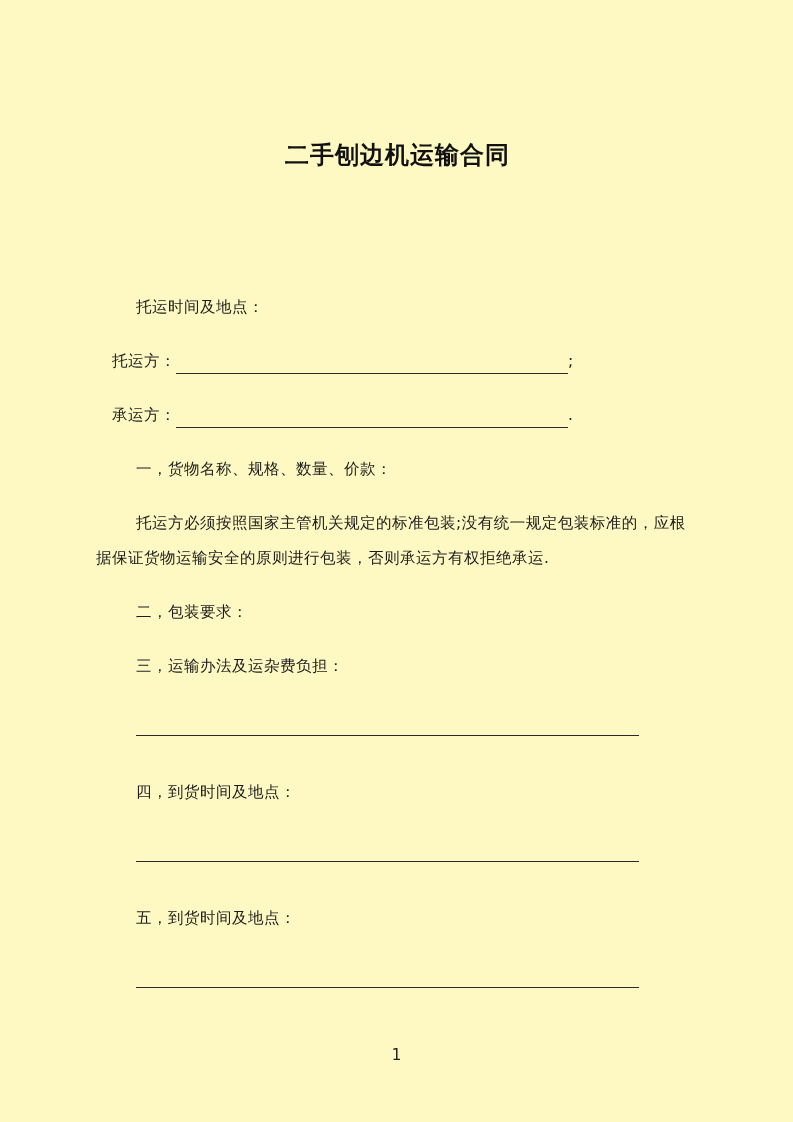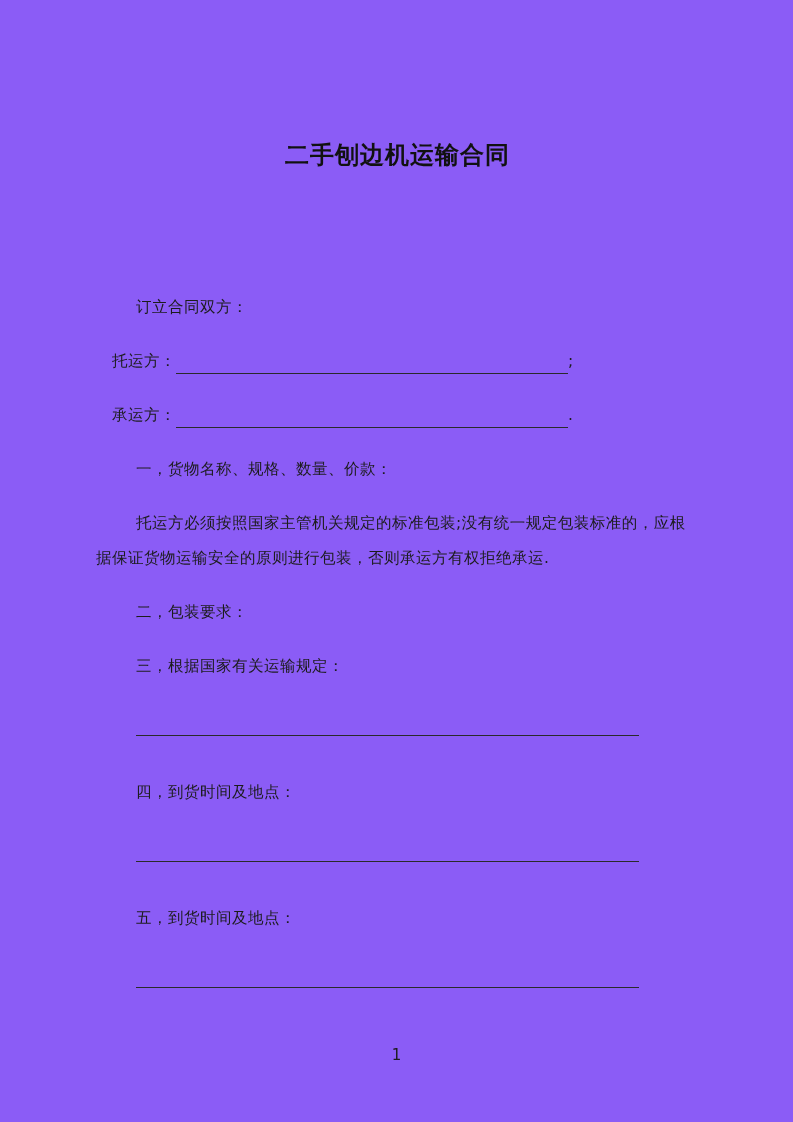--- a/index.html
+++ b/index.html
@@ -2,21 +2,21 @@
 <html><head>
 <meta charset="utf-8">
 <style>
   * { margin: 0; padding: 0; box-sizing: border-box; }
   html, body { background: #ffffff; }
   .page {
     position: relative;
     width: 793px;
     height: 1122px;
     margin: 0 auto;
-    background: #8b5cf6;
+    background: #fef9c3;
     font-family: "DejaVu Sans", "Liberation Sans", sans-serif;
     color: #1c1c1c;
     overflow: hidden;
   }
   .content {
     position: absolute;
     left: 96px;
     right: 94px;
     top: 0;
   }
@@ -79,42 +79,42 @@
 </head>
 <body>
 
 <div class="page">
   <div class="content">
 
     <h1 class="doc-title">二手刨边机运输合同</h1>
 
     <div class="body-block">
 
-      <p class="para">订立合同双方：</p>
+      <p class="para">托运时间及地点：</p>
 
       <div class="field-row">
         <span class="field-label">托运方：</span>
         <span class="blank-underline"></span>
         <span class="field-suffix">;</span>
       </div>
 
       <div class="field-row">
         <span class="field-label">承运方：</span>
         <span class="blank-underline"></span>
         <span class="field-suffix">.</span>
       </div>
 
 
       <p class="para">一，货物名称、规格、数量、价款：</p>
 
       <p class="para wrap">托运方必须按照国家主管机关规定的标准包装;没有统一规定包装标准的，应根据保证货物运输安全的原则进行包装，否则承运方有权拒绝承运.</p>
 
       <p class="para">二，包装要求：</p>
 
-      <p class="para">三，根据国家有关运输规定：</p>
+      <p class="para">三，运输办法及运杂费负担：</p>
 
       <div class="line-row"></div>
 
       <p class="para">四，到货时间及地点：</p>
 
       <div class="line-row"></div>
 
       <p class="para">五，到货时间及地点：</p>
 
       <div class="line-row"></div>

